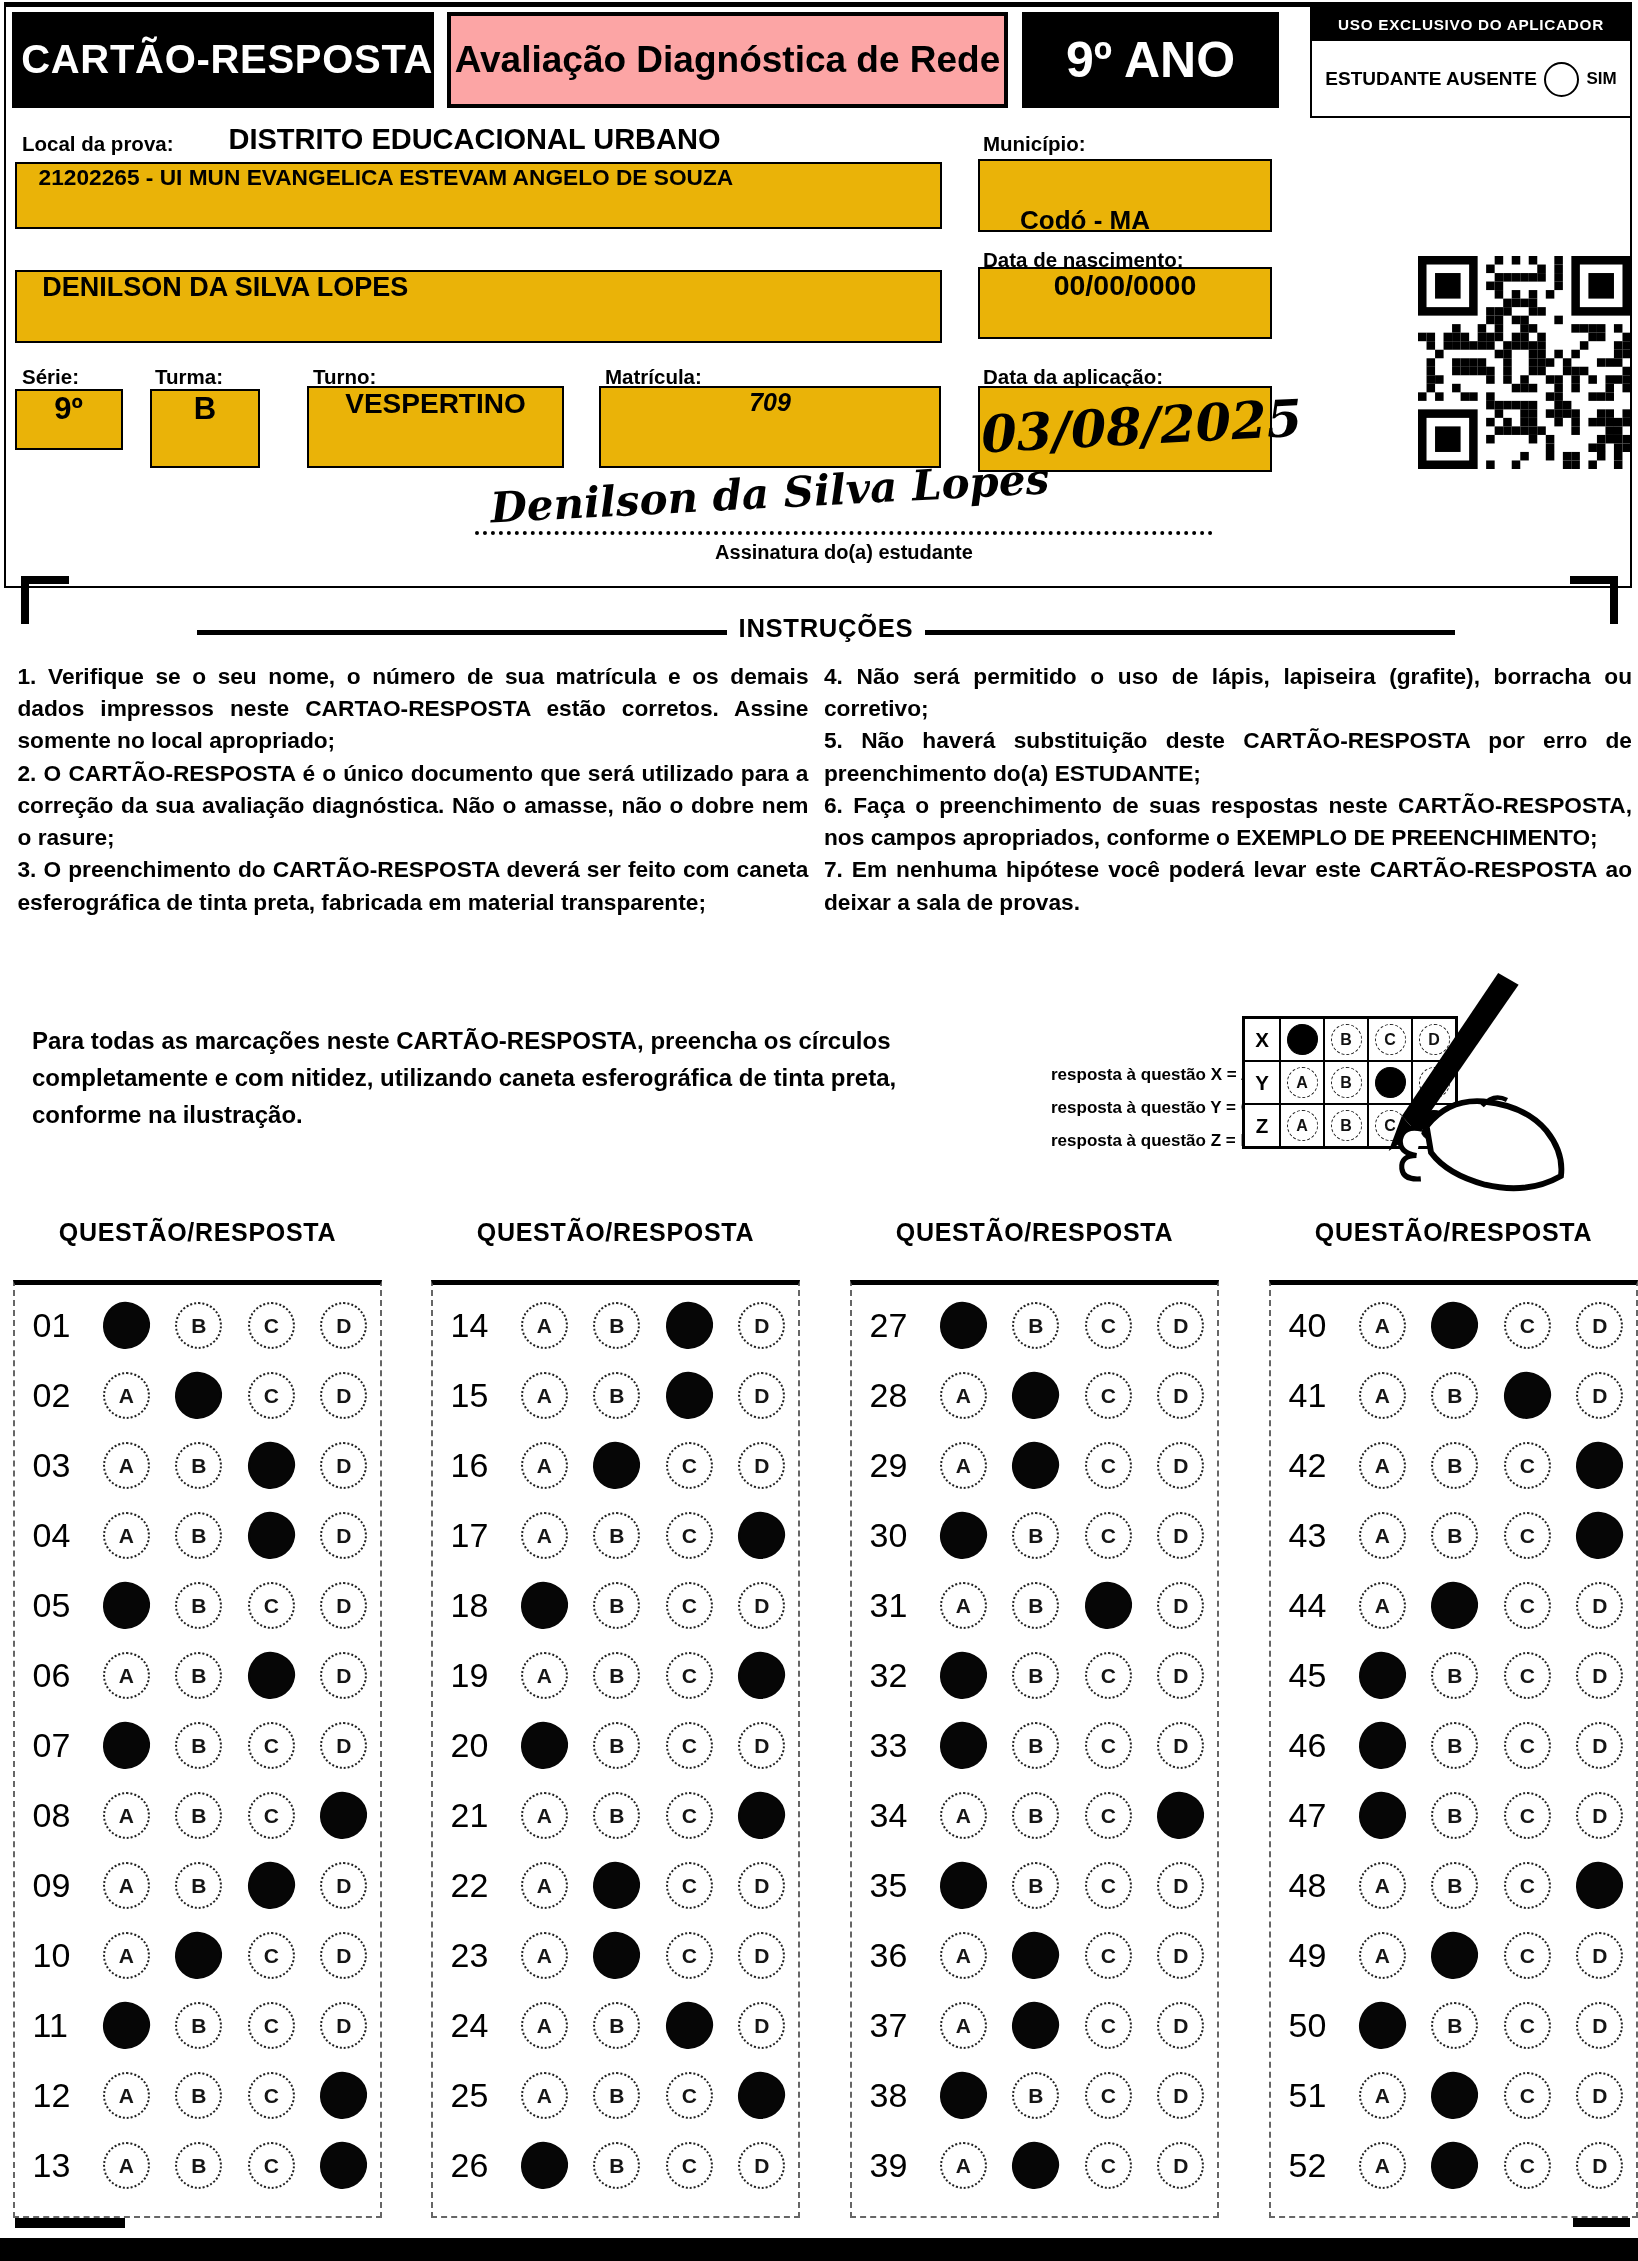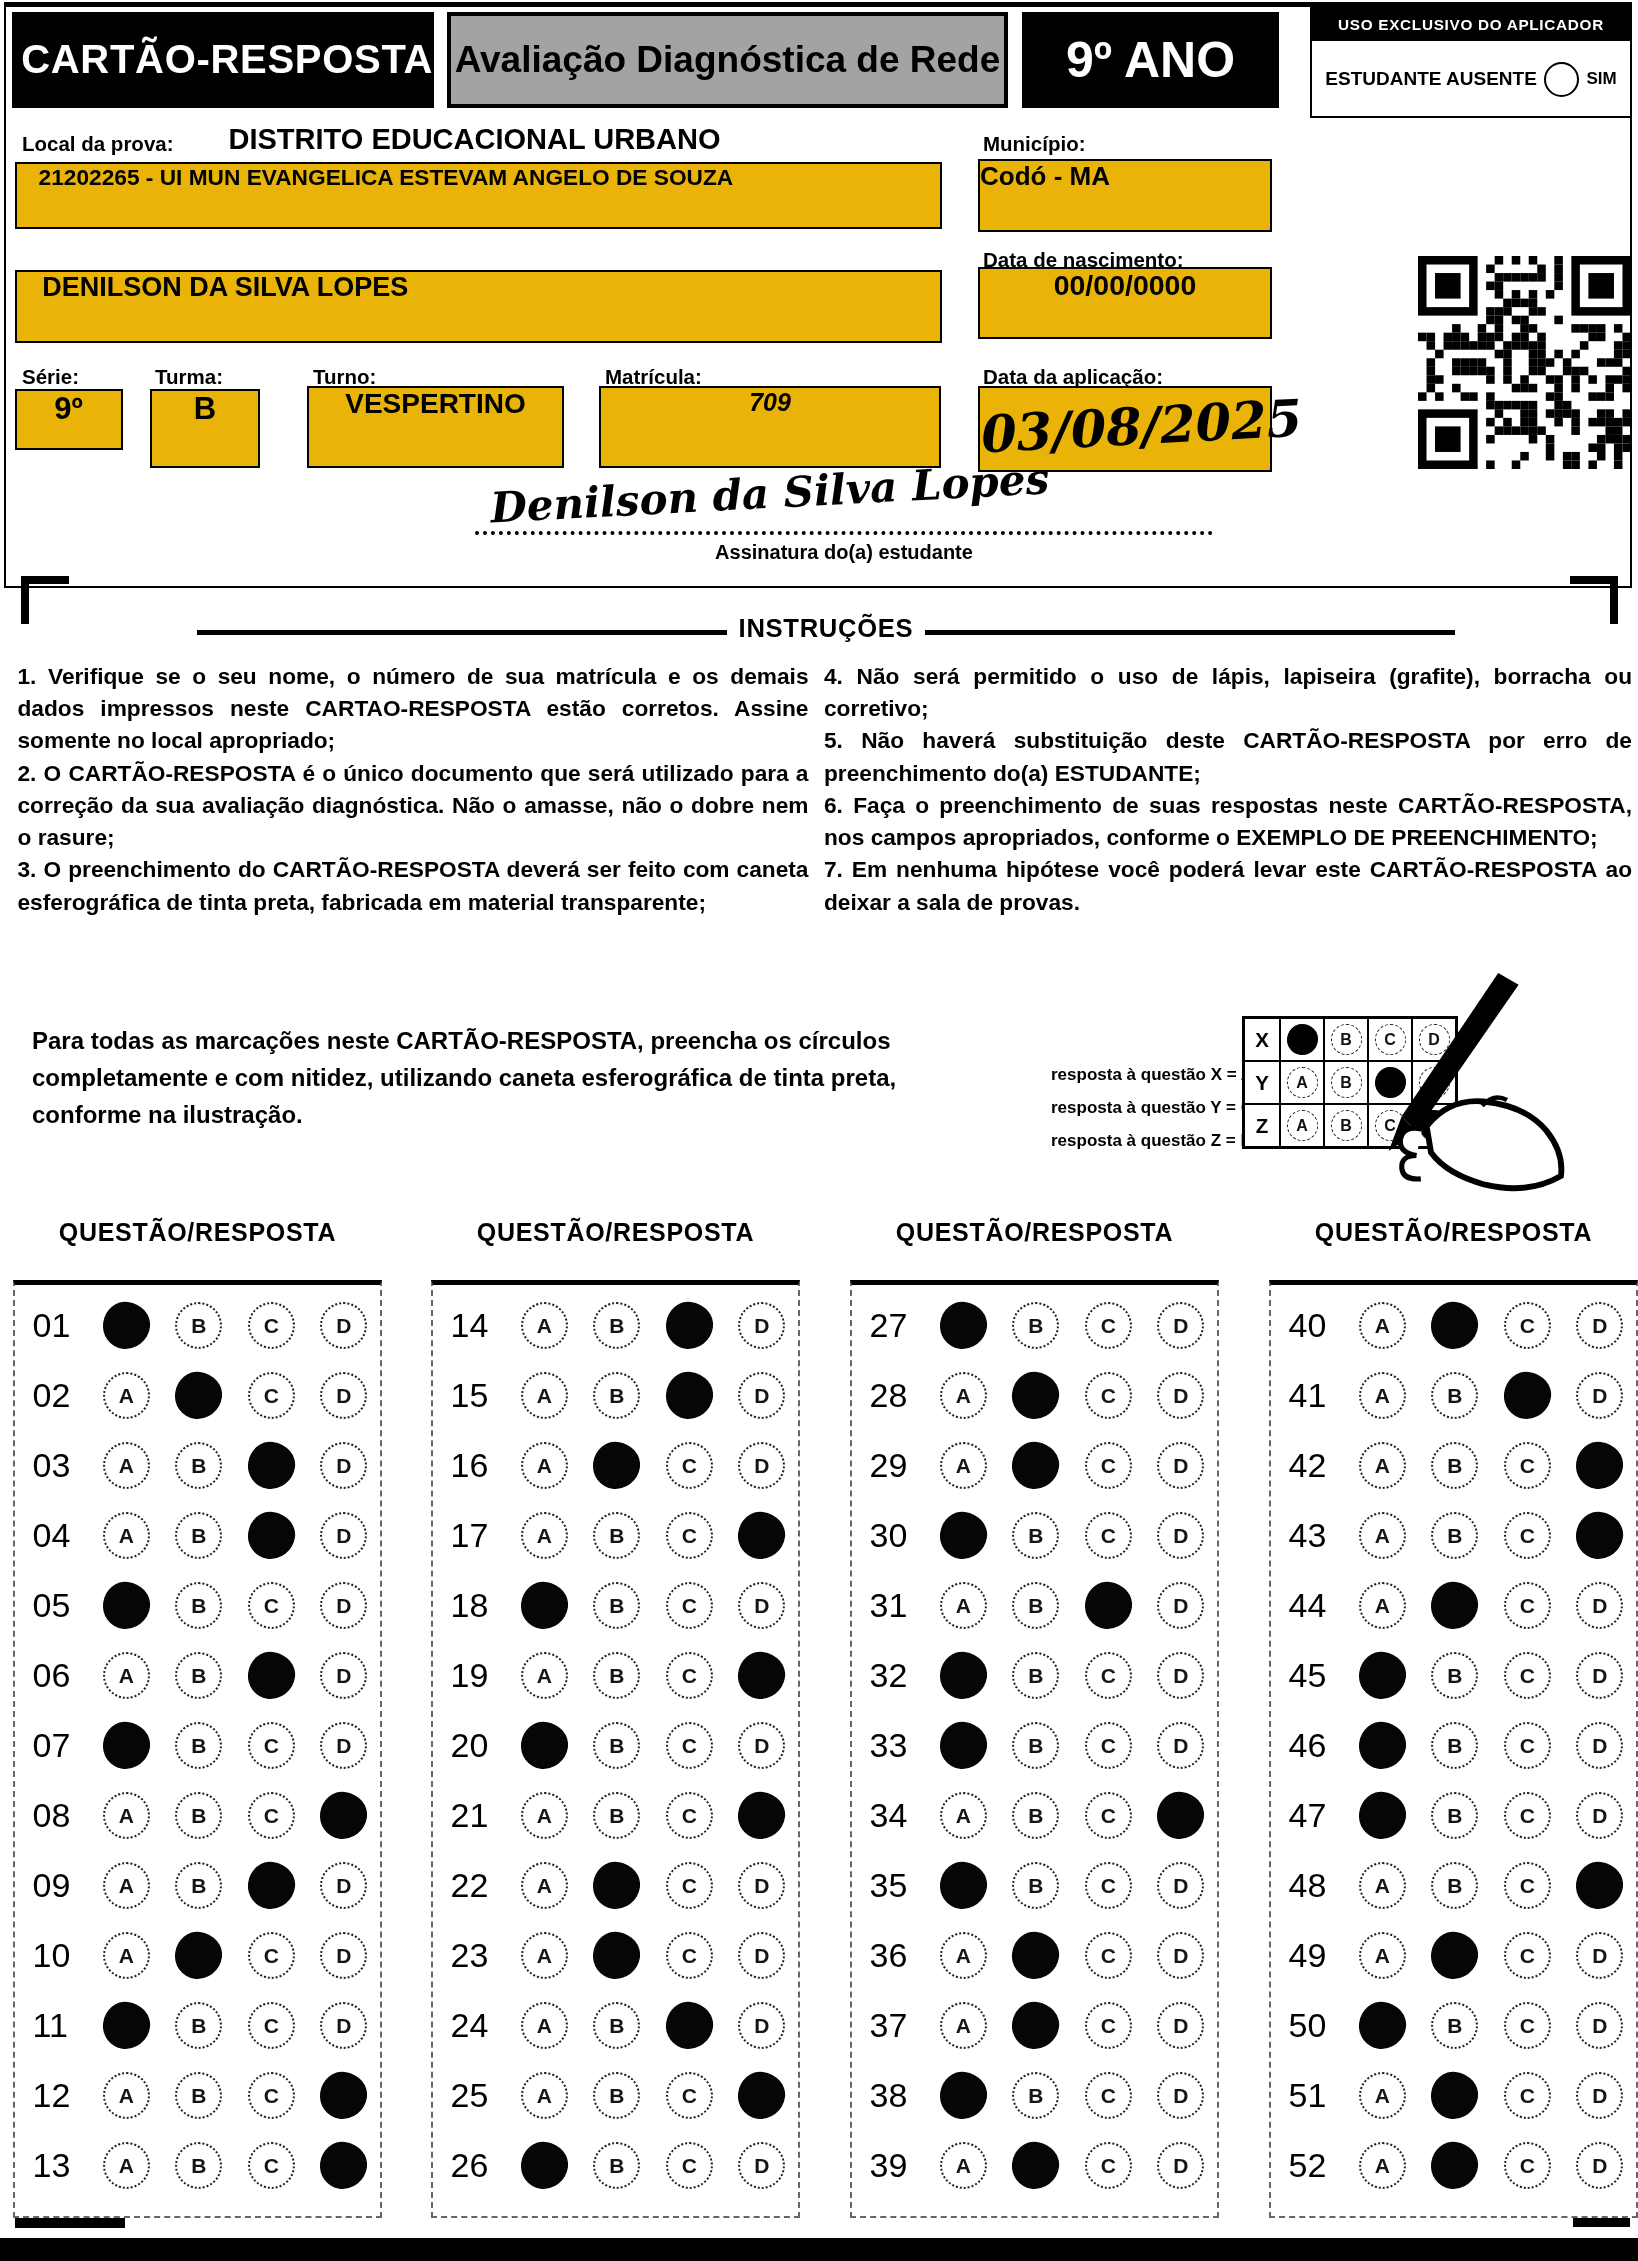--- a/index.html
+++ b/index.html
@@ -7,21 +7,21 @@
         font-family:"Liberation Sans",sans-serif;color:#000;overflow:hidden;}
 
   .abs{position:absolute;box-sizing:border-box;}
 
   
   .top-shell{left:4.4px;top:1.5px;width:1628px;height:586px;border:2.9px solid #000;border-top-width:5.1px;background:#fff;}
 
   
   .hdr-title{left:11.7px;top:11.7px;width:422px;height:96px;background:#000;color:#fff;
              display:flex;align-items:center;justify-content:center;font-size:40px;font-weight:bold;letter-spacing:0.7px;padding-left:9px;}
-  .hdr-sub{left:447px;top:11.7px;width:561px;height:96px;border:4.4px solid #000;background:#a3a3a3;
+  .hdr-sub{left:447px;top:11.7px;width:561px;height:96px;border:4.4px solid #000;background:#fca5a5;
            display:flex;align-items:center;justify-content:center;font-size:37px;font-weight:bold;}
   .hdr-grade{left:1022px;top:11.7px;width:257px;height:96px;background:#000;color:#fff;
              display:flex;align-items:center;justify-content:center;font-size:50px;font-weight:bold;}
   .hdr-right{left:1310px;top:7.3px;width:322px;height:111px;border:2.9px solid #000;background:#fff;}
   .hdr-right .strip{height:32px;background:#000;color:#fff;display:flex;align-items:center;justify-content:center;
                     font-size:15.3px;font-weight:bold;letter-spacing:0.7px;}
   .hdr-right .bodyrow{height:76px;display:flex;align-items:center;justify-content:center;gap:7.3px;}
   .hdr-right .bodyrow .lab{font-size:19px;font-weight:bold;}
   .absent-circle{width:31px;height:31px;border:2.9px solid #000;border-radius:50%;}
   .hdr-right .sim{font-size:17px;font-weight:bold;}
@@ -97,21 +97,21 @@
   </div>
 
   <div class="abs flabel" style="left:22px;top:132px;">Local da prova:</div>
   <div class="abs district">DISTRITO EDUCACIONAL URBANO</div>
   <div class="abs flabel" style="left:983px;top:132px;">Município:</div>
 
   <div class="abs fbox" style="left:14.6px;top:162px;width:927px;height:67px;">
     <span class="val" style="font-size:22.7px;padding-left:22px;">21202265 - UI MUN EVANGELICA ESTEVAM ANGELO DE SOUZA</span>
   </div>
   <div class="abs fbox" style="left:978px;top:159px;width:294px;height:73px;">
-    <span class="val" style="font-size:26px;">Codó - MA</span>
+    <span class="val" style="font-size:26px;padding-left:40px;margin-top:44px;">Codó - MA</span>
   </div>
 
   <div class="abs flabel" style="left:22px;top:248px;margin-top:48px;">Nome:</div>
   <div class="abs fbox" style="left:14.6px;top:270px;width:927px;height:73px;">
     <span class="val" style="font-size:27px;padding-left:25.6px;">DENILSON DA SILVA LOPES</span>
   </div>
   <div class="abs flabel" style="left:983px;top:248px;">Data de nascimento:</div>
   <div class="abs fbox" style="left:978px;top:267px;width:294px;height:72px;justify-content:center;">
     <span class="val" style="font-size:28.5px;">00/00/0000</span>
   </div>

